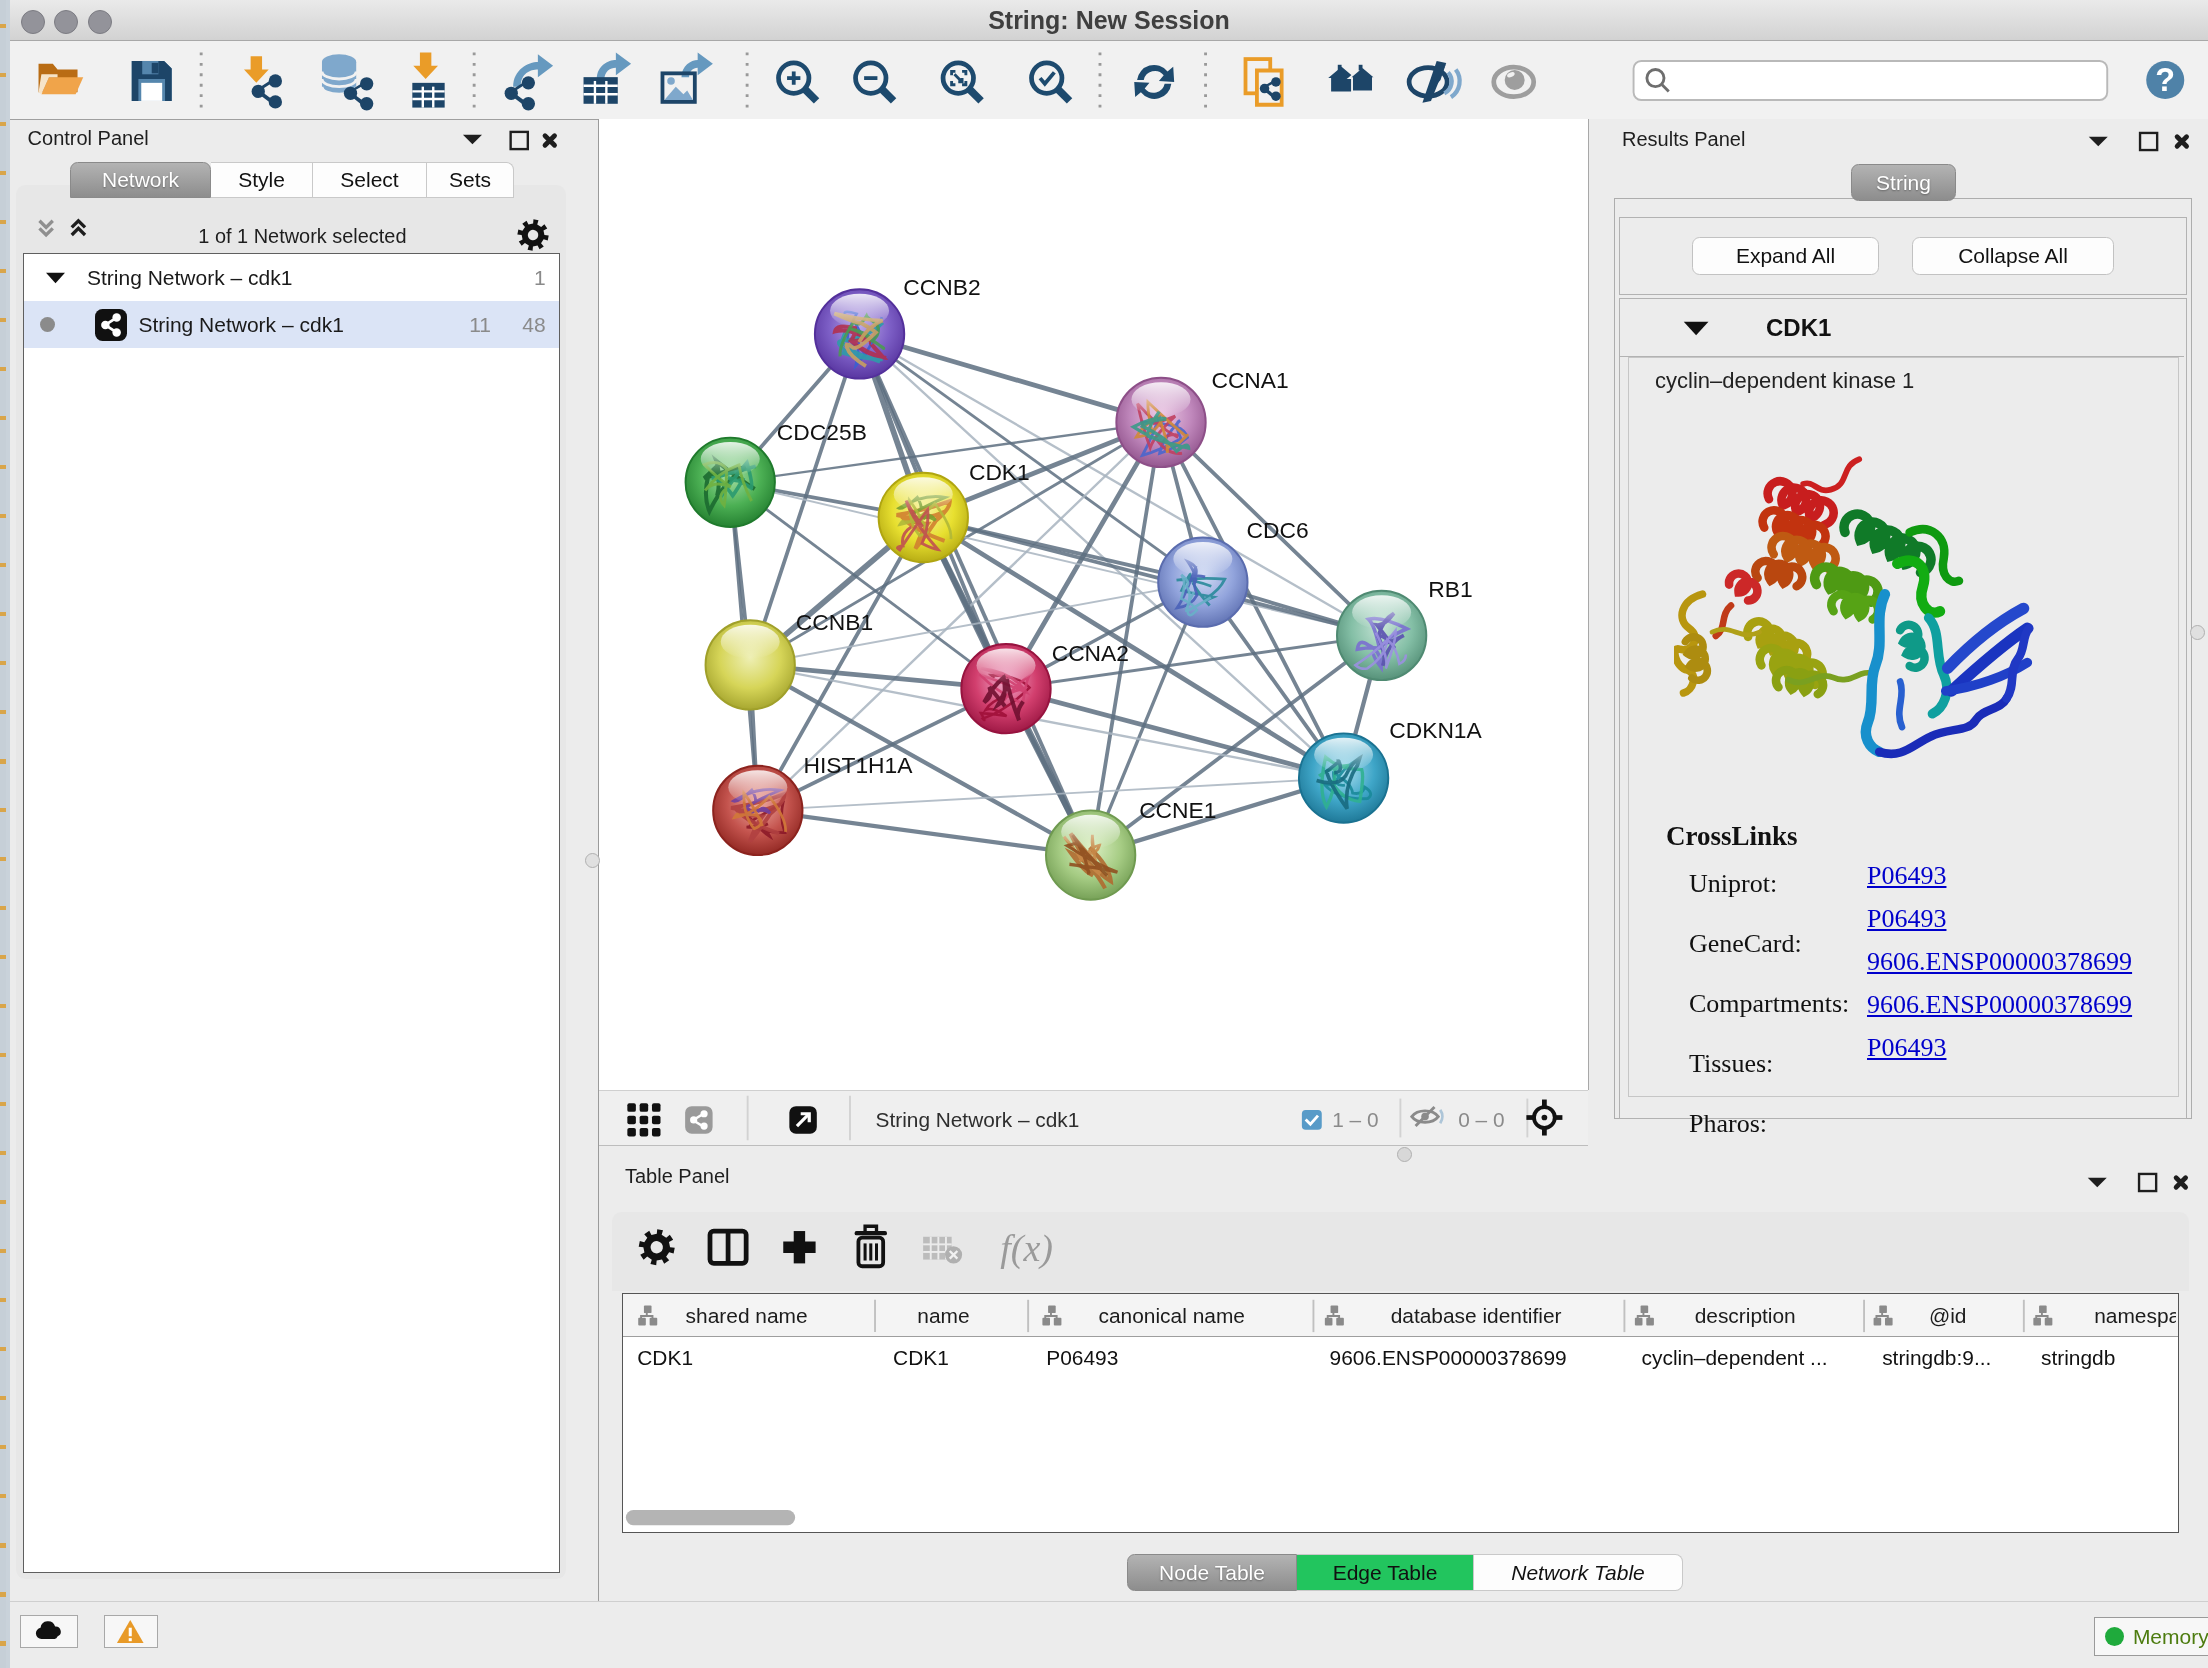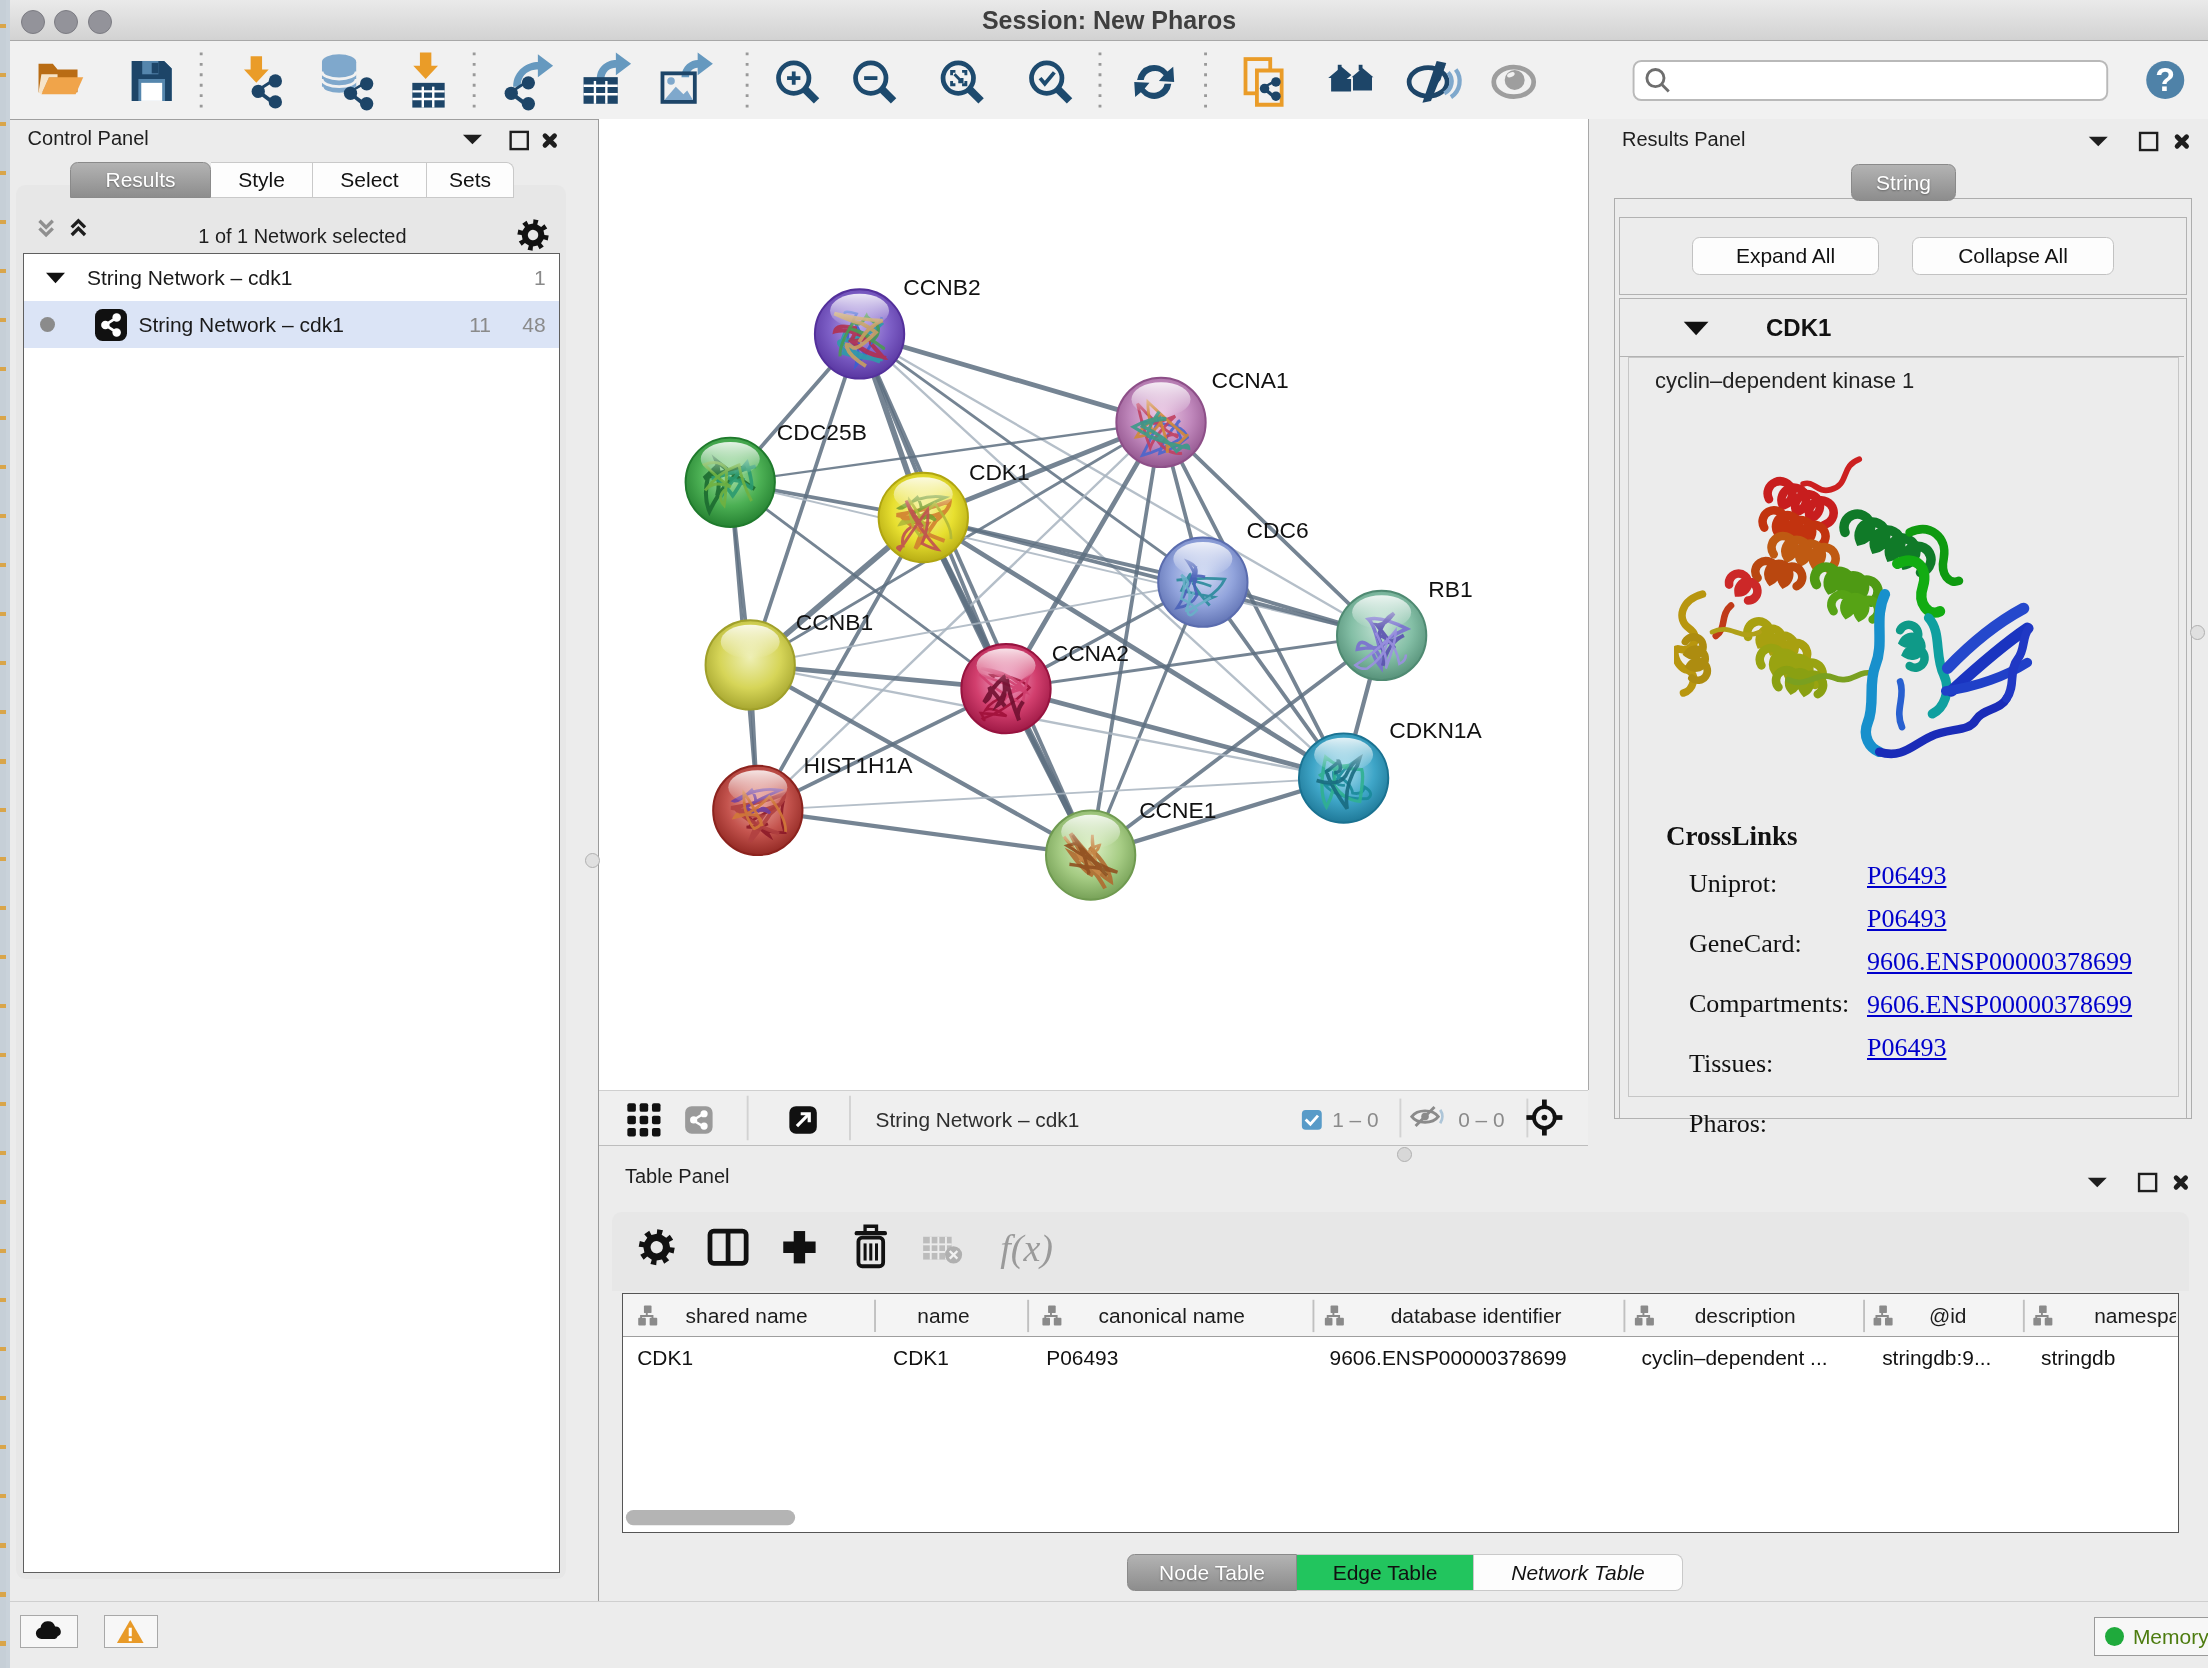--- a/index.html
+++ b/index.html
@@ -11,21 +11,21 @@
 
 <div class="abs" style="left:0;top:0;width:9.5px;height:1668px;background:#c9d2da;"></div>
 <div class="abs" id="strip-dots" style="left:0;top:0;width:5.7px;height:1668px;background:repeating-linear-gradient(#c6cfd7 0px,#c6cfd7 24px,#d9a54a 24px,#d9a54a 28.5px,#c6cfd7 28.5px,#c6cfd7 49px);"></div>
 
 <div class="abs" style="left:9.5px;top:0;width:2199px;height:1668px;background:#ececec;"></div>
 
 <div class="abs" style="left:9.5px;top:0;width:2199px;height:40px;background:linear-gradient(#eaeaea,#d2d2d2);border-bottom:1px solid #a8a8a8;"></div>
 <div class="abs" style="left:21px;top:9.5px;width:22px;height:22px;border-radius:50%;background:#93939a;border:1px solid #7c7c83;"></div>
 <div class="abs" style="left:54px;top:9.5px;width:22px;height:22px;border-radius:50%;background:#93939a;border:1px solid #7c7c83;"></div>
 <div class="abs" style="left:88px;top:9.5px;width:22px;height:22px;border-radius:50%;background:#93939a;border:1px solid #7c7c83;"></div>
-<div class="abs" style="left:9.5px;top:0;width:2199px;height:40px;display:flex;align-items:center;justify-content:center;font-size:25px;font-weight:bold;color:#3f3f3f;">Session: New Pharos</div>
+<div class="abs" style="left:9.5px;top:0;width:2199px;height:40px;display:flex;align-items:center;justify-content:center;font-size:25px;font-weight:bold;color:#3f3f3f;">String: New Session</div>
 
 <div class="abs" id="toolbar" style="left:9.5px;top:41px;width:2199px;height:78px;background:#f1f1f1;border-bottom:1px solid #9f9f9f;">
 <svg width="2199" height="78" viewBox="0 0 2312 82">
 
 <g transform="translate(53,44)">
   <path d="M-23,-20 L-8,-20 L-3,-14 L18,-14 L18,10 L-23,10 Z" fill="#b96c14"></path>
   <path d="M-20,12 L-12,-6 L24,-6 L16,12 Z" fill="#f0a44a"></path>
   <path d="M-23,10 L-20,12 L-12,-6 L-3,-6 L-3,-9 L-20,-9 Z" fill="#f6e3c8"></path>
 </g>
 
@@ -200,21 +200,21 @@
 </div>
 
 <div class="abs panelTitle" style="left:27.6px;top:127px;">Control Panel</div>
 <svg class="abs" style="left:461px;top:129px;" width="105" height="23" viewBox="0 0 110 24">
   <path d="M2,6 L22,6 L12,16 Z" fill="#1e1e1e"></path>
   <rect x="52" y="3" width="18" height="18" fill="none" stroke="#1e1e1e" stroke-width="2.5"></rect>
   <path d="M88,4 L98,14 M98,4 L88,14" stroke="#1e1e1e" stroke-width="5" stroke-linecap="round" transform="translate(0,3)"></path>
 </svg>
 
 <div class="abs" id="cp-tabs" style="left:70px;top:162px;height:36px;display:flex;font-size:21px;z-index:5;">
-  <div style="width:139px;background:linear-gradient(#b3b3b3,#8d8d8d);border:1px solid #8a8a8a;border-radius:7.6px 7.6px 0 0;color:#ffffff;display:flex;align-items:center;justify-content:center;text-shadow:0 1px 1.9px rgba(0,0,0,.35);">Results</div>
+  <div style="width:139px;background:linear-gradient(#b3b3b3,#8d8d8d);border:1px solid #8a8a8a;border-radius:7.6px 7.6px 0 0;color:#ffffff;display:flex;align-items:center;justify-content:center;text-shadow:0 1px 1.9px rgba(0,0,0,.35);">Network</div>
   <div style="width:101px;background:#fdfdfd;border:1px solid #c9c9c9;border-left:none;border-radius:0;color:#111;display:flex;align-items:center;justify-content:center;">Style</div>
   <div style="width:113px;background:#fdfdfd;border:1px solid #c9c9c9;border-left:none;color:#111;display:flex;align-items:center;justify-content:center;">Select</div>
   <div style="width:86px;background:#fdfdfd;border:1px solid #c9c9c9;border-left:none;border-radius:0 7.6px 0 0;color:#111;display:flex;align-items:center;justify-content:center;">Sets</div>
 </div>
 
 <div class="abs" style="left:16px;top:185px;width:550px;height:1394px;background:#e7e7e7;border-radius:9.5px;"></div>
 <div class="abs" id="cp-list-head" style="left:16px;top:198px;width:550px;height:56px;">
   <svg width="550" height="56" viewBox="0 0 578 59">
     <g stroke="#8f8f8f" stroke-width="3.5" fill="none">
       <path d="M24,24 L31,31 L38,24 M24,32 L31,39 L38,32"></path>

